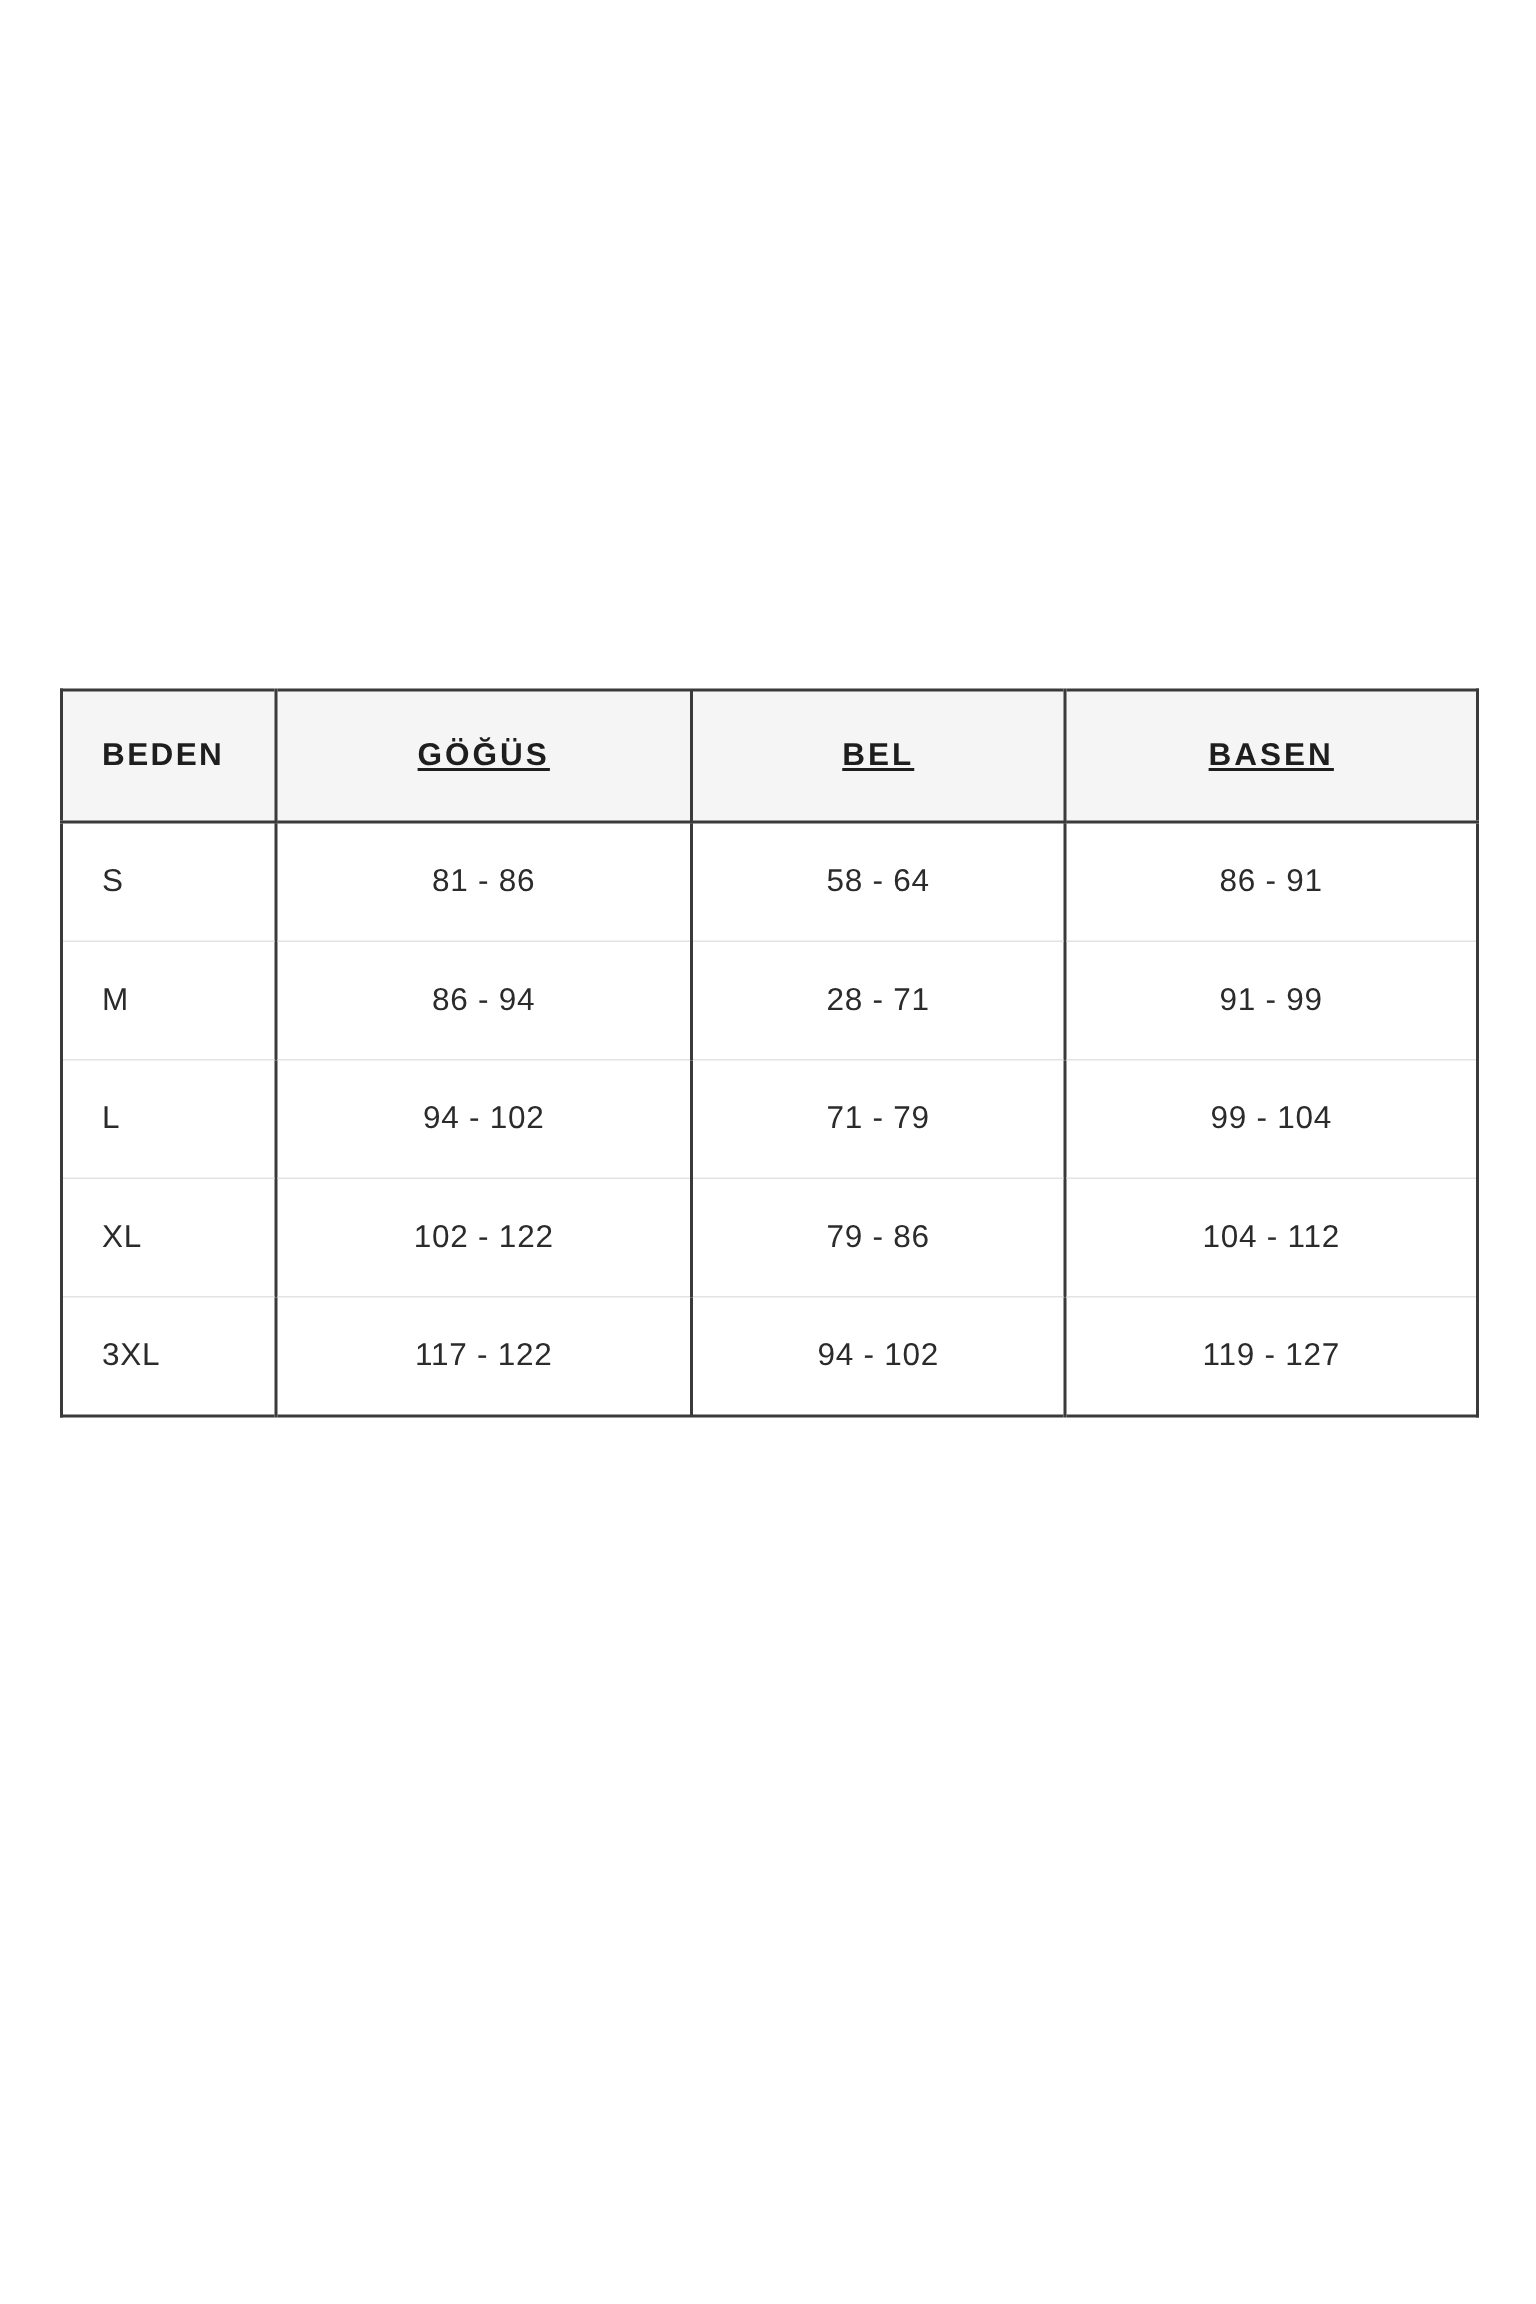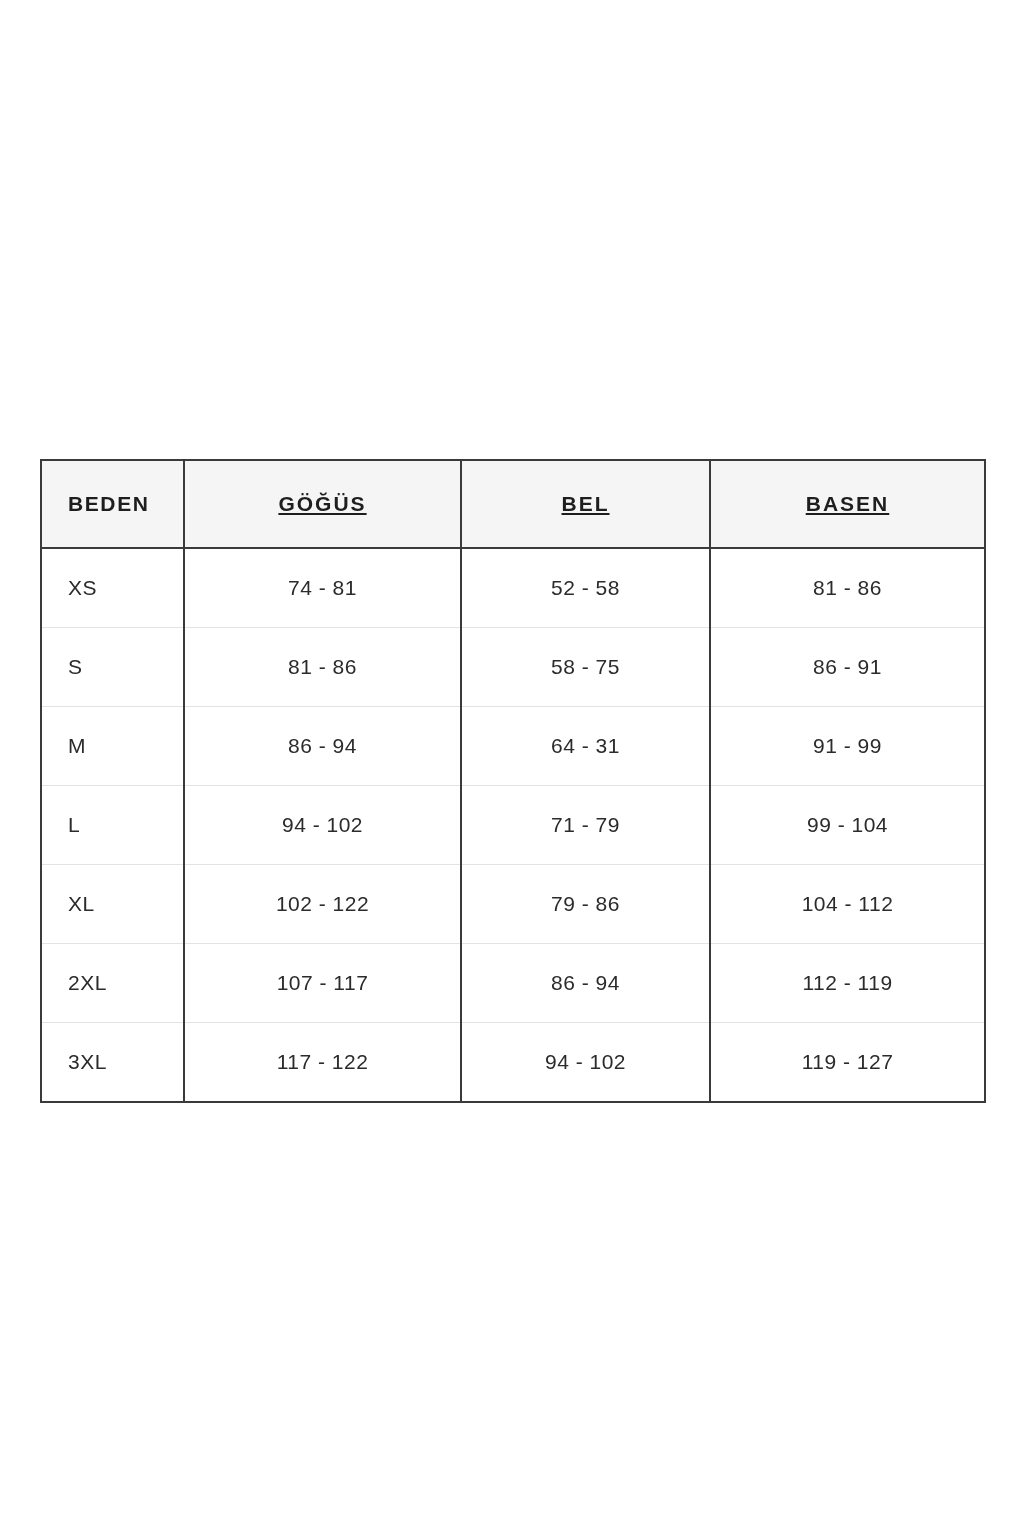--- a/index.html
+++ b/index.html
@@ -113,56 +113,44 @@
       <thead>
         <tr>
           <th class="th-beden">BEDEN</th>
           <th class="th-gogus">GÖĞÜS</th>
           <th class="th-bel">BEL</th>
           <th class="th-basen">BASEN</th>
         </tr>
       </thead>
       <tbody>
         <tr>
-          <td class="cell-size">XS</td>
-          <td class="cell-val">74 - 81</td>
-          <td class="cell-val">52 - 58</td>
-          <td class="cell-val">81 - 86</td>
-        </tr>
-        <tr>
           <td class="cell-size">S</td>
           <td class="cell-val">81 - 86</td>
-          <td class="cell-val">58 - 75</td>
+          <td class="cell-val">58 - 64</td>
           <td class="cell-val">86 - 91</td>
         </tr>
         <tr>
           <td class="cell-size">M</td>
           <td class="cell-val">86 - 94</td>
-          <td class="cell-val">64 - 31</td>
+          <td class="cell-val">28 - 71</td>
           <td class="cell-val">91 - 99</td>
         </tr>
         <tr>
           <td class="cell-size">L</td>
           <td class="cell-val">94 - 102</td>
           <td class="cell-val">71 - 79</td>
           <td class="cell-val">99 - 104</td>
         </tr>
         <tr>
           <td class="cell-size">XL</td>
           <td class="cell-val">102 - 122</td>
           <td class="cell-val">79 - 86</td>
           <td class="cell-val">104 - 112</td>
         </tr>
         <tr>
-          <td class="cell-size">2XL</td>
-          <td class="cell-val">107 - 117</td>
-          <td class="cell-val">86 - 94</td>
-          <td class="cell-val">112 - 119</td>
-        </tr>
-        <tr>
           <td class="cell-size">3XL</td>
           <td class="cell-val">117 - 122</td>
           <td class="cell-val">94 - 102</td>
           <td class="cell-val">119 - 127</td>
         </tr>
       </tbody>
     </table>
   </div>
 
 </div>

